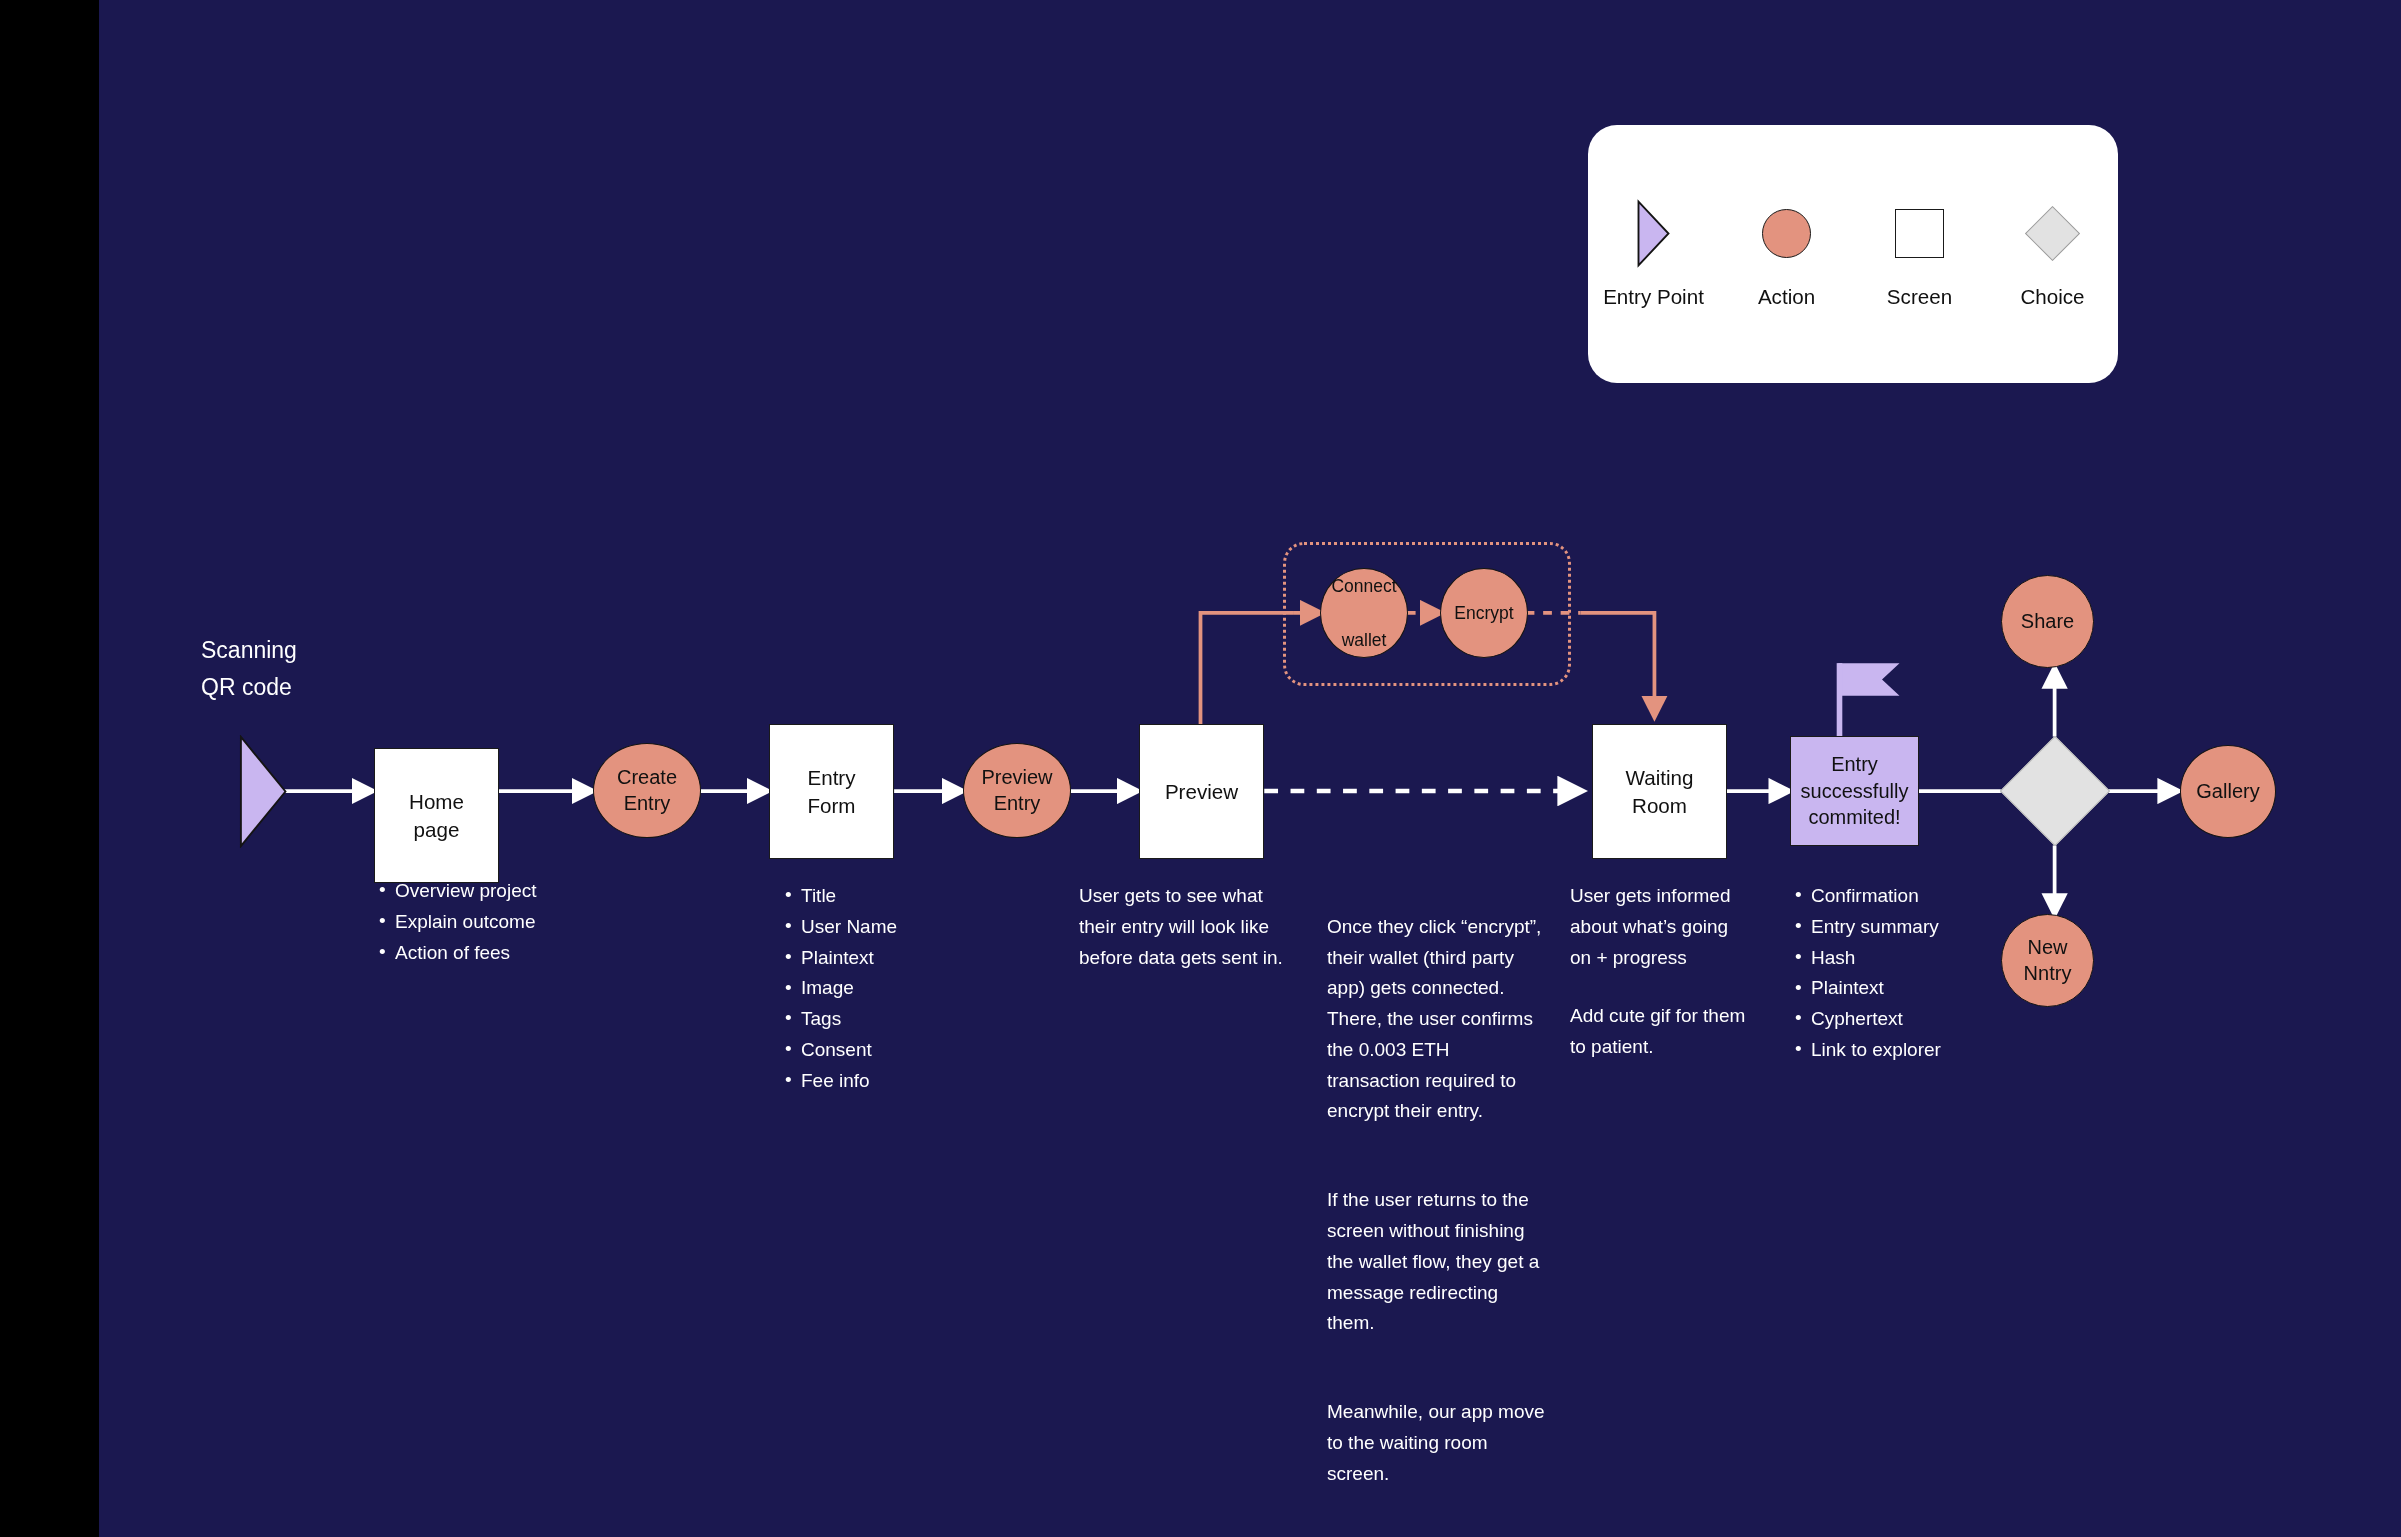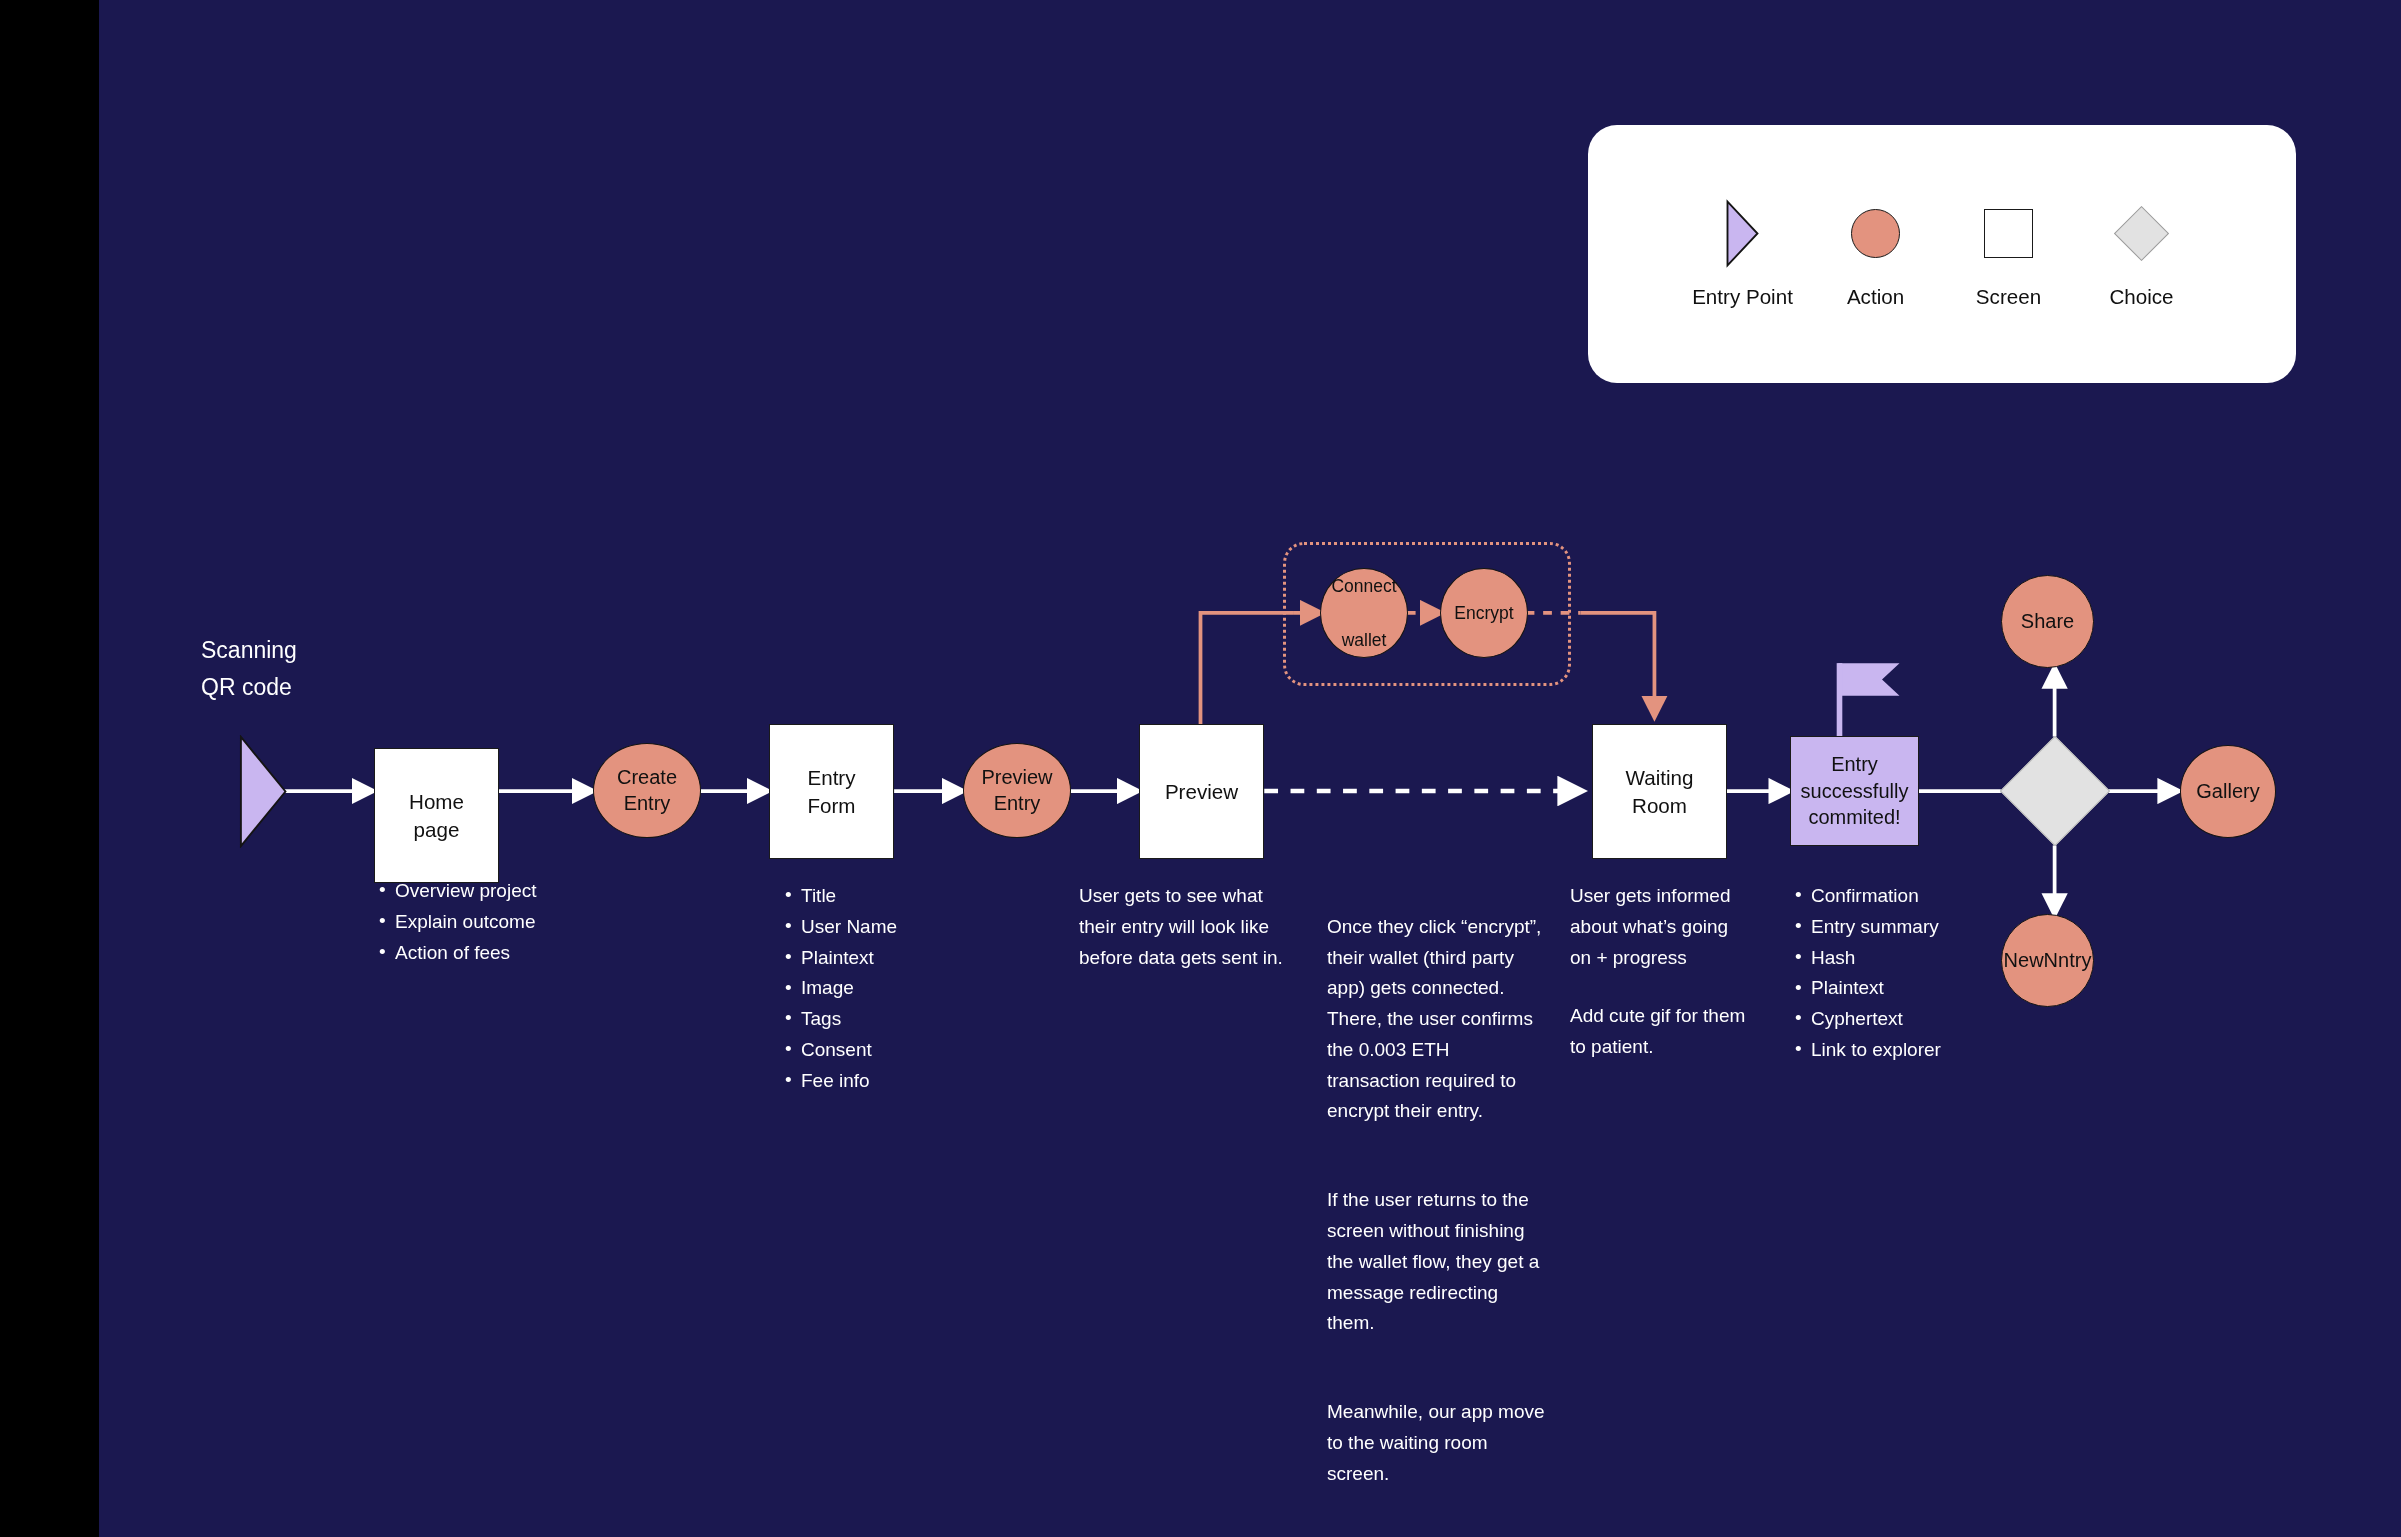--- a/index.html
+++ b/index.html
@@ -27,21 +27,21 @@
     white-space:nowrap;
     padding-left:25px;
     box-sizing:border-box;
   }
 
   
   .canvas{position:absolute;left:99px;top:0;width:2303px;height:1537px;background:#1B1850;}
 
   
   .legend{
-    position:absolute;left:1588px;top:125px;width:708px;height:258px;
+    position:absolute;left:1588px;top:125px;width:530px;height:258px;
     background:#ffffff;border-radius:29px;
     display:flex;align-items:center;justify-content:center;
     gap:8px;
     text-align:center;
   }
   .legend-item{width:125px;display:flex;flex-direction:column;align-items:center;justify-content:flex-start;}
   .legend-shape{height:69px;display:flex;align-items:center;justify-content:center;}
   .legend-label{margin-top:16.3px;font-size:20.6px;color:#101010;}
   .lg-circle{width:49px;height:49px;border-radius:50%;background:#E3937F;border:1.3px solid #1a1a1a;box-sizing:border-box;}
   .lg-rect{width:49px;height:49px;background:#ffffff;border:1.9px solid #1a1a1a;box-sizing:border-box;}
@@ -220,21 +220,21 @@
       <span>successfully</span>
       <span>commited!</span>
     </div>
 
     <div class="node choice-diamond" style="left:2016px;top:752px;width:78px;height:78px;"></div>
 
     <div class="node action-circle" style="left:2001px;top:575px;width:93px;height:93px;">
       <span>Share</span>
     </div>
 
-    <div class="node action-circle" style="left:2001px;top:914px;width:93px;height:93px;flex-direction:row;">
+    <div class="node action-circle" style="left:2001px;top:914px;width:93px;height:93px;flex-direction:column;">
       <span>New</span>
       <span>Nntry</span>
     </div>
 
     <div class="node action-circle" style="left:2180px;top:745px;width:96px;height:93px;">
       <span>Gallery</span>
     </div>
 
     <div class="caption" style="left:374px;top:876px;width:263px;">
       <ul>

